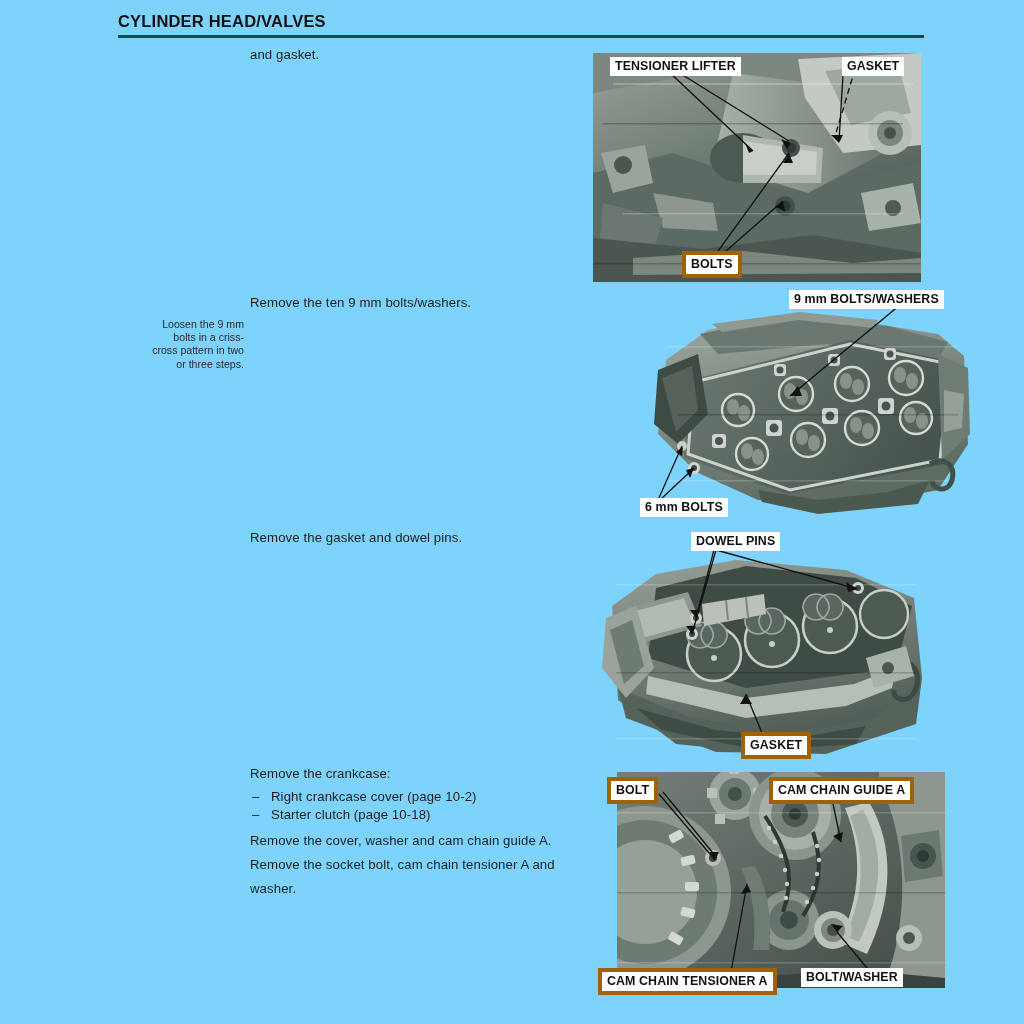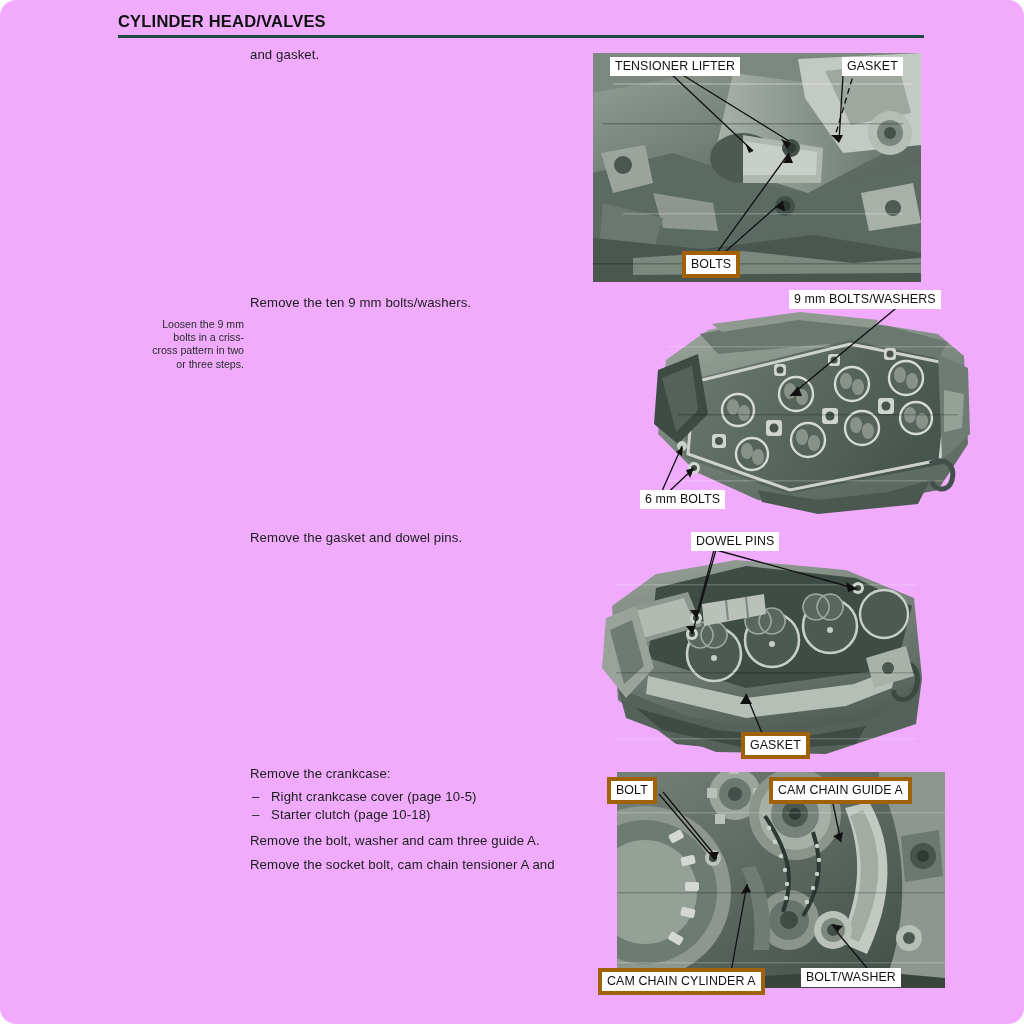--- a/index.html
+++ b/index.html
@@ -12,22 +12,21 @@
     height: 1024px;
     font-family: "Liberation Sans", sans-serif;
     color: #1a1a1a;
     overflow: hidden;
     position: relative;
   }
 
   .page {
     position: absolute;
     inset: 0;
-    background: #f0abfc;
-    border-radius: 16px;
+    background: #7dd3fc;
   }
 
   
   .page-header {
     position: absolute;
     left: 118px;
     top: 12px;
     width: 806px;
   }
   .page-header h1 {
@@ -76,20 +75,21 @@
   .step-list li .dash {
     position: absolute;
     left: 2px;
     top: 0;
   }
   .para-gap { height: 9px; }
 
   
   .figure {
     position: absolute;
+    font-weight: bold;
   }
   .figure svg { display: block; }
 
   
   .callout {
     position: absolute;
     background: #ffffff;
     border: 4px solid #a16207;
     font-size: 12.4px;
     line-height: 14px;
@@ -130,30 +130,31 @@
 
   <div class="body-text" style="left:250px; top:529px; width:340px;">
     <p>Remove the gasket and dowel pins.</p>
   </div>
 
   <div class="body-text" style="left:250px; top:765px; width:350px;">
     <p>Remove the crankcase:</p>
     <ul class="step-list">
       <li>
         <span class="dash">–</span>
-        <span>Right crankcase cover (page 10-5)</span>
+        <span>Right crankcase cover (page 10-2)</span>
       </li>
       <li>
         <span class="dash">–</span>
         <span>Starter clutch (page 10-18)</span>
       </li>
     </ul>
     <div class="para-gap"></div>
-    <p>Remove the bolt, washer and cam three guide A.</p>
+    <p>Remove the cover, washer and cam chain guide A.</p>
     <p>Remove the socket bolt, cam chain tensioner A and</p>
+    <p>washer.</p>
   </div>
 
   <div class="figure" style="left:593px; top:53px; width:328px; height:229px;">
     <svg width="328" height="229" viewBox="0 0 328 229">
       <defs>
         <linearGradient id="f1a" x1="0" y1="0" x2="1" y2="1">
           <stop offset="0" stop-color="#95a096"></stop>
           <stop offset="0.5" stop-color="#6f7c74"></stop>
           <stop offset="1" stop-color="#515e57"></stop>
         </linearGradient>
@@ -332,21 +333,21 @@
 
       <g stroke="#111" stroke-width="1.3" fill="none">
         <path d="M22,206 L56,174"></path>
         <path d="M20,206 L44,152"></path>
       </g>
       <polygon points="56,174 48,176 52,184" fill="#111"></polygon>
       <polygon points="45,153 38,158 44,162" fill="#111"></polygon>
     </svg>
 
     <div class="callout onwhite" style="left:151px; top:-4px;">9 mm BOLTS/WASHERS</div>
-    <div class="callout onwhite" style="left:2px; top:196px;text-align:center;">6 mm BOLTS</div>
+    <div class="callout onwhite" style="left:2px; top:204px;text-align:center;">6 mm BOLTS</div>
   </div>
 
   <div class="figure" style="left:596px; top:548px; width:330px; height:215px;">
     <svg width="330" height="215" viewBox="0 0 330 215">
       <defs>
         <linearGradient id="f3a" x1="0" y1="0" x2="0.3" y2="1">
           <stop offset="0" stop-color="#97a198"></stop>
           <stop offset="1" stop-color="#4f5c55"></stop>
         </linearGradient>
       </defs>
@@ -528,17 +529,17 @@
         <path d="M250,196 L220,160"></path>
       </g>
       <polygon points="98,88 92,80 102,80" fill="#111"></polygon>
       <polygon points="224,70 216,64 226,60" fill="#111"></polygon>
       <polygon points="130,112 124,122 134,120" fill="#111"></polygon>
       <polygon points="220,160 214,152 226,154" fill="#111"></polygon>
     </svg>
 
     <div class="callout" style="left:14px; top:5px;">BOLT</div>
     <div class="callout" style="left:176px; top:5px;">CAM CHAIN GUIDE A</div>
-    <div class="callout" style="left:5px; top:196px;">CAM CHAIN CYLINDER A</div>
+    <div class="callout" style="left:5px; top:196px;">CAM CHAIN TENSIONER A</div>
     <div class="callout onwhite" style="left:208px; top:196px;">BOLT/WASHER</div>
   </div>
 
 </div>
 
 </body></html>

